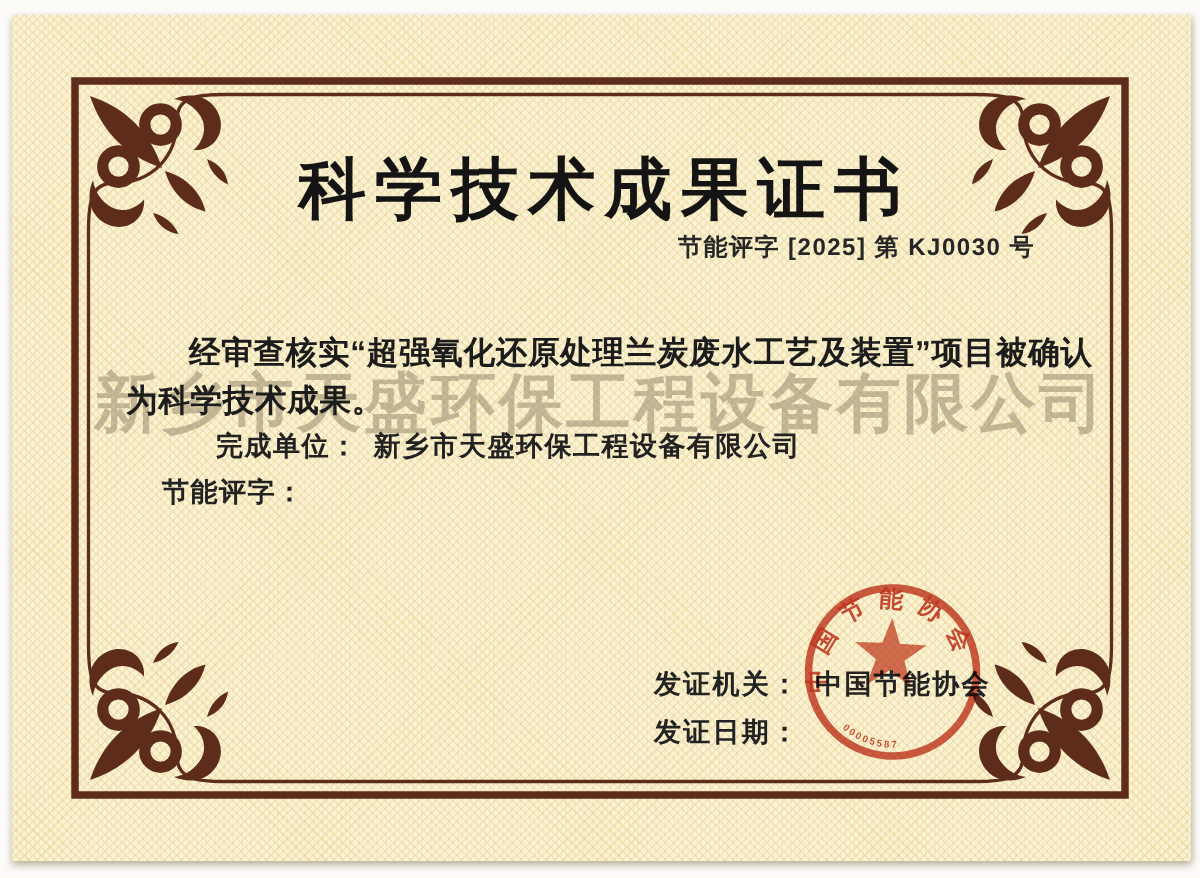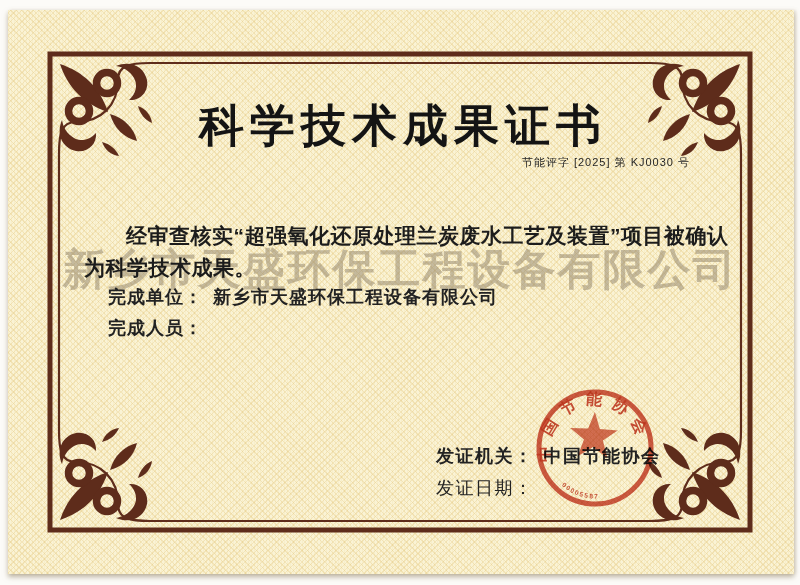--- a/index.html
+++ b/index.html
@@ -28,44 +28,44 @@
   .orn{fill:var(--frame);}
   .orn-ring{fill:none;stroke:var(--frame);stroke-width:7.5px;}
   .orn-step{fill:none;stroke:var(--frame);stroke-width:2.2px;}
 
   .title{
     left:0;top:96px;width:800px;text-align:center;
     font-size:45px;font-weight:900;color:#141414;
     letter-spacing:6px;text-indent:6px;white-space:nowrap;z-index:4;
   }
   .doc-number{
-    right:110px;top:155px;font-size:11px;font-weight:400;color:#262626;
+    right:110px;top:155px;font-size:16px;font-weight:700;color:#262626;
     letter-spacing:1px;z-index:4;
   }
   .body-text{
     left:84px;top:185px;width:652px;z-index:4;
     font-size:21px;line-height:32px;font-weight:700;color:var(--ink);
     letter-spacing:.5px;
     margin-top:35px;
   }
   .body-text p{margin:0;text-indent:2em;}
   .body-text p + p{margin-top:3px;}
   .watermark{
     left:0;top:248px;width:800px;text-align:center;white-space:nowrap;
     font-size:43px;font-weight:800;letter-spacing:2px;line-height:1;
     color:var(--wm);opacity:.5;z-index:1;
   }
   .field-row{
     display:flex;gap:10px;white-space:nowrap;z-index:4;
     font-size:18px;font-weight:600;color:#222;letter-spacing:1px;line-height:24px;
   }
-  .row-unit{left:108px;top:285px;}
+  .row-unit{left:108px;top:285px;padding-left:36px;}
   .row-personnel{left:108px;top:316px;}
   .issuer-row{left:436px;top:444px;font-weight:700;letter-spacing:1.5px;}
-  .date-row{left:436px;top:476px;font-weight:400;letter-spacing:1.5px;}
+  .date-row{left:436px;top:476px;font-weight:700;letter-spacing:1.5px;}
   .seal-svg{left:533px;top:386px;width:124px;height:124px;z-index:5;mix-blend-mode:multiply;}
   .seal-ring{fill:none;stroke:var(--sealred);stroke-width:5px;opacity:.82;}
   .seal-star{fill:#c94a32;opacity:.78;}
   .seal-arc-text{fill:var(--sealred);font-size:16px;font-weight:700;letter-spacing:8.5px;opacity:.88;}
   .seal-serial-text{fill:var(--sealred);font-size:6.5px;font-weight:700;letter-spacing:1.5px;opacity:.85;}
 </style>
 </head>
 <body>
 
 <div class="abs paper"></div>
@@ -106,21 +106,21 @@
 <div class="abs body-text">
   <p>经审查核实“超强氧化还原处理兰炭废水工艺及装置”项目被确认为科学技术成果。</p>
 </div>
 
 <div class="abs field-row row-unit">
   <span>完成单位：</span>
   <span>新乡市天盛环保工程设备有限公司</span>
 </div>
 
 <div class="abs field-row row-personnel">
-  <span>完成人员：</span>
+  <span>节能评字：</span>
 </div>
 
 <div class="abs field-row issuer-row">
   <span>发证机关：</span>
   <span>中国节能协会</span>
 </div>
 
 <div class="abs field-row date-row">
   <span>发证日期：</span>
 </div>

